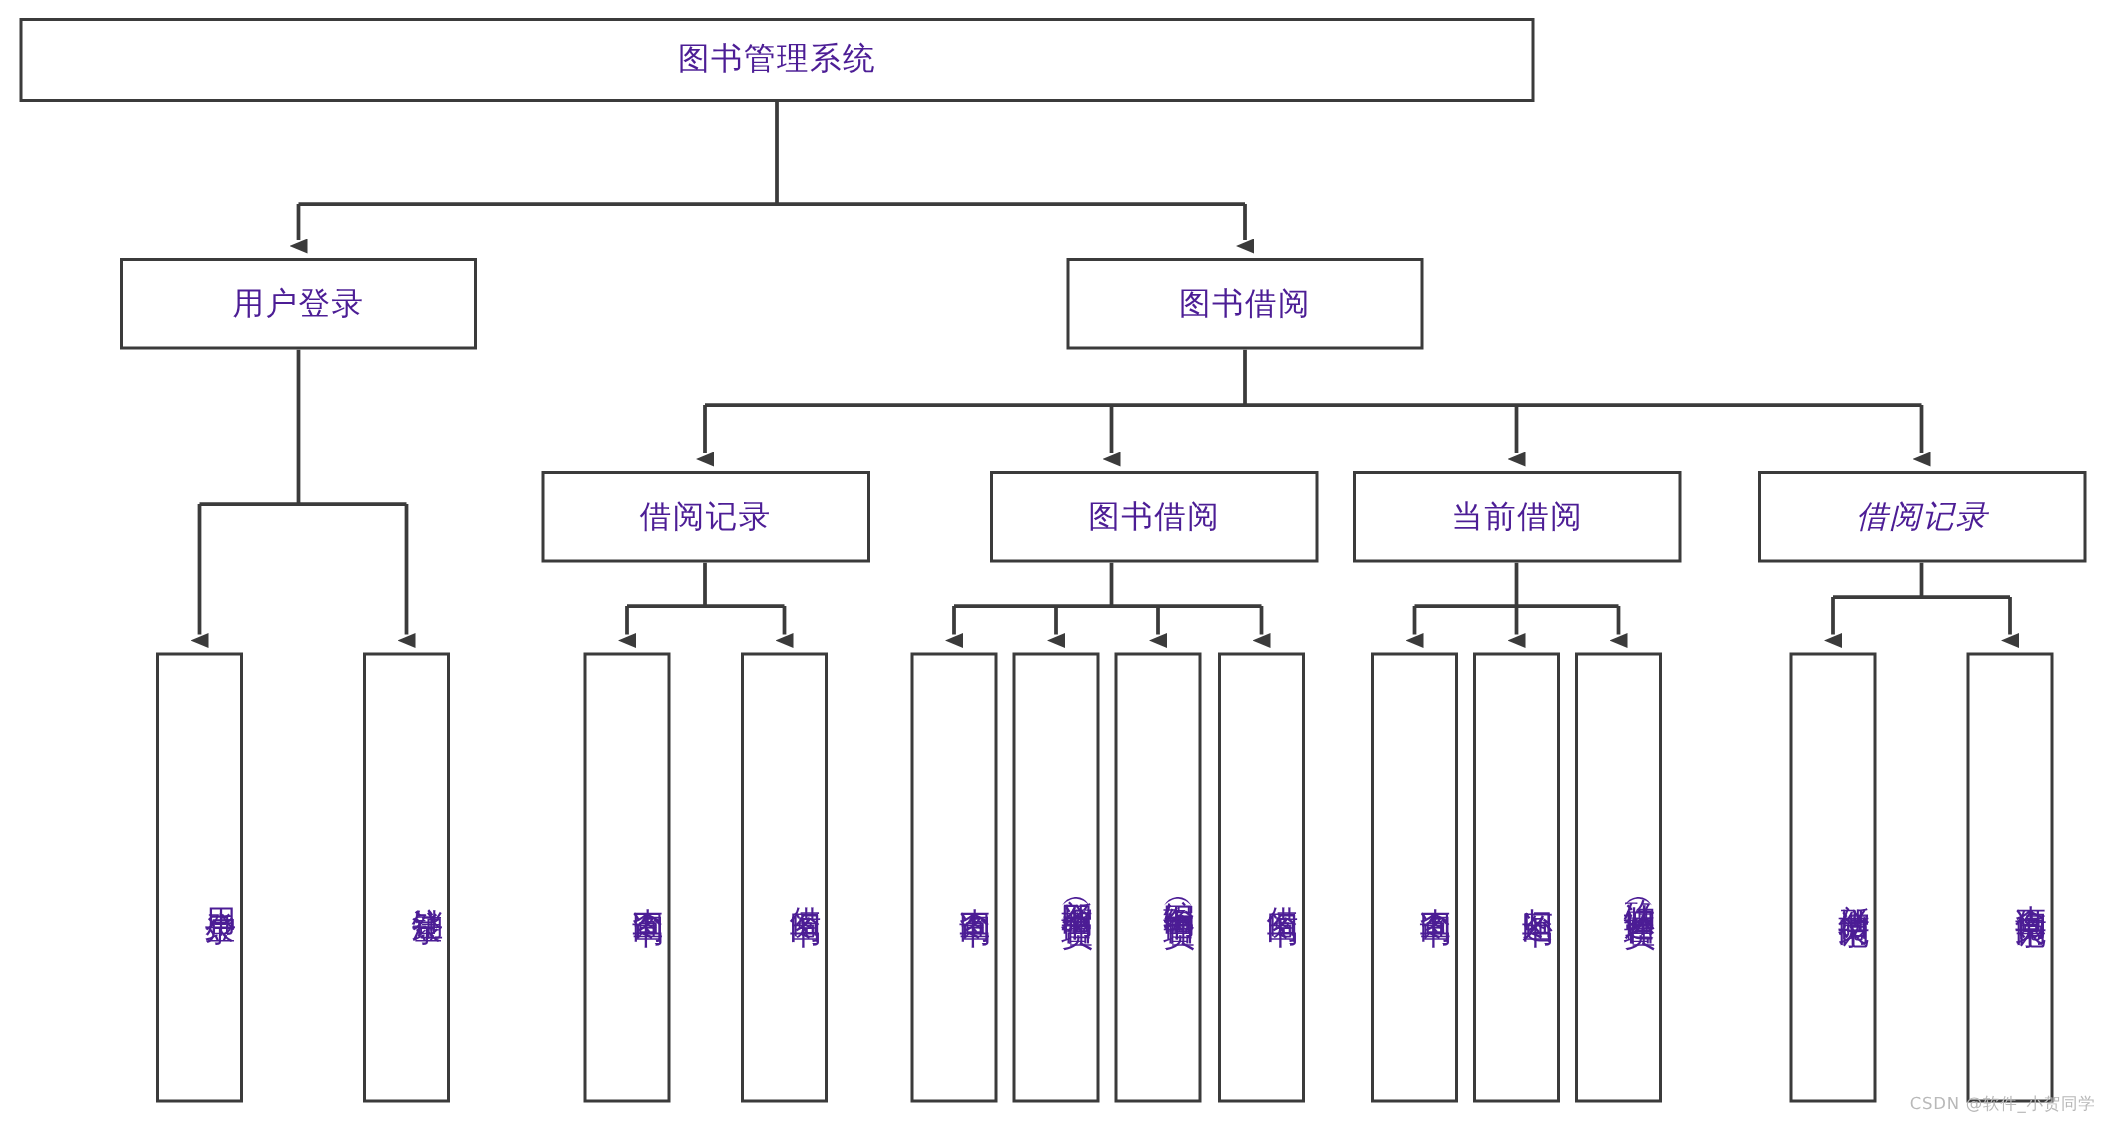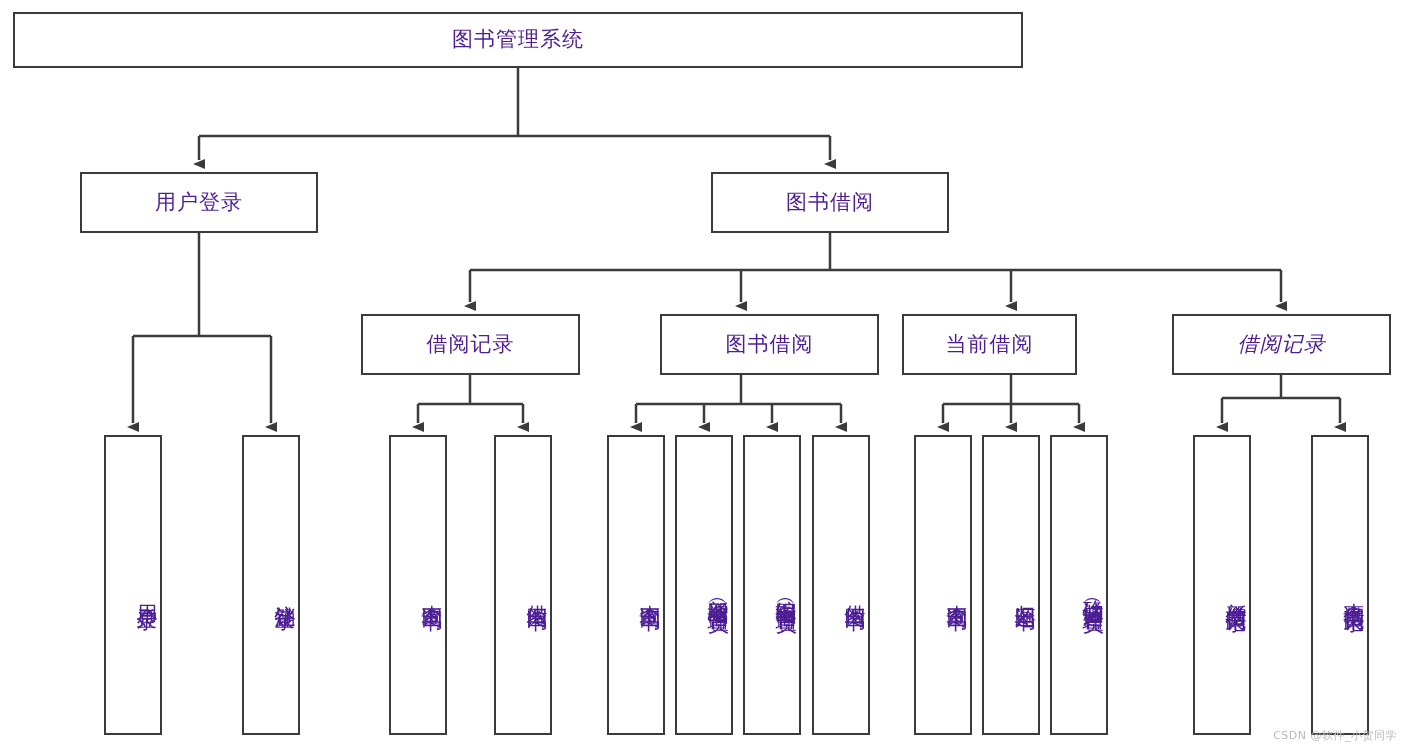--- a/index.html
+++ b/index.html
@@ -133,21 +133,21 @@
   </div>
 
   <div class="node horiz" style="left:361px; top:314px; width:219px; height:61px;">
     <span>借阅记录</span>
   </div>
 
   <div class="node horiz" style="left:660px; top:314px; width:219px; height:61px;">
     <span>图书借阅</span>
   </div>
 
-  <div class="node horiz" style="left:902px; top:314px; width:175px; height:61px;">
+  <div class="node horiz" style="left:902px; top:314px; width:219px; height:61px;">
     <span>当前借阅</span>
   </div>
 
   <div class="node horiz" style="left:1172px; top:314px; width:219px; height:61px;font-style:italic;">
     <span>借阅记录</span>
   </div>
 
   <div class="node vert" style="left:104px; top:435px; width:58px; height:300px;">
     <span class="vtext">用户登录</span>
   </div>

